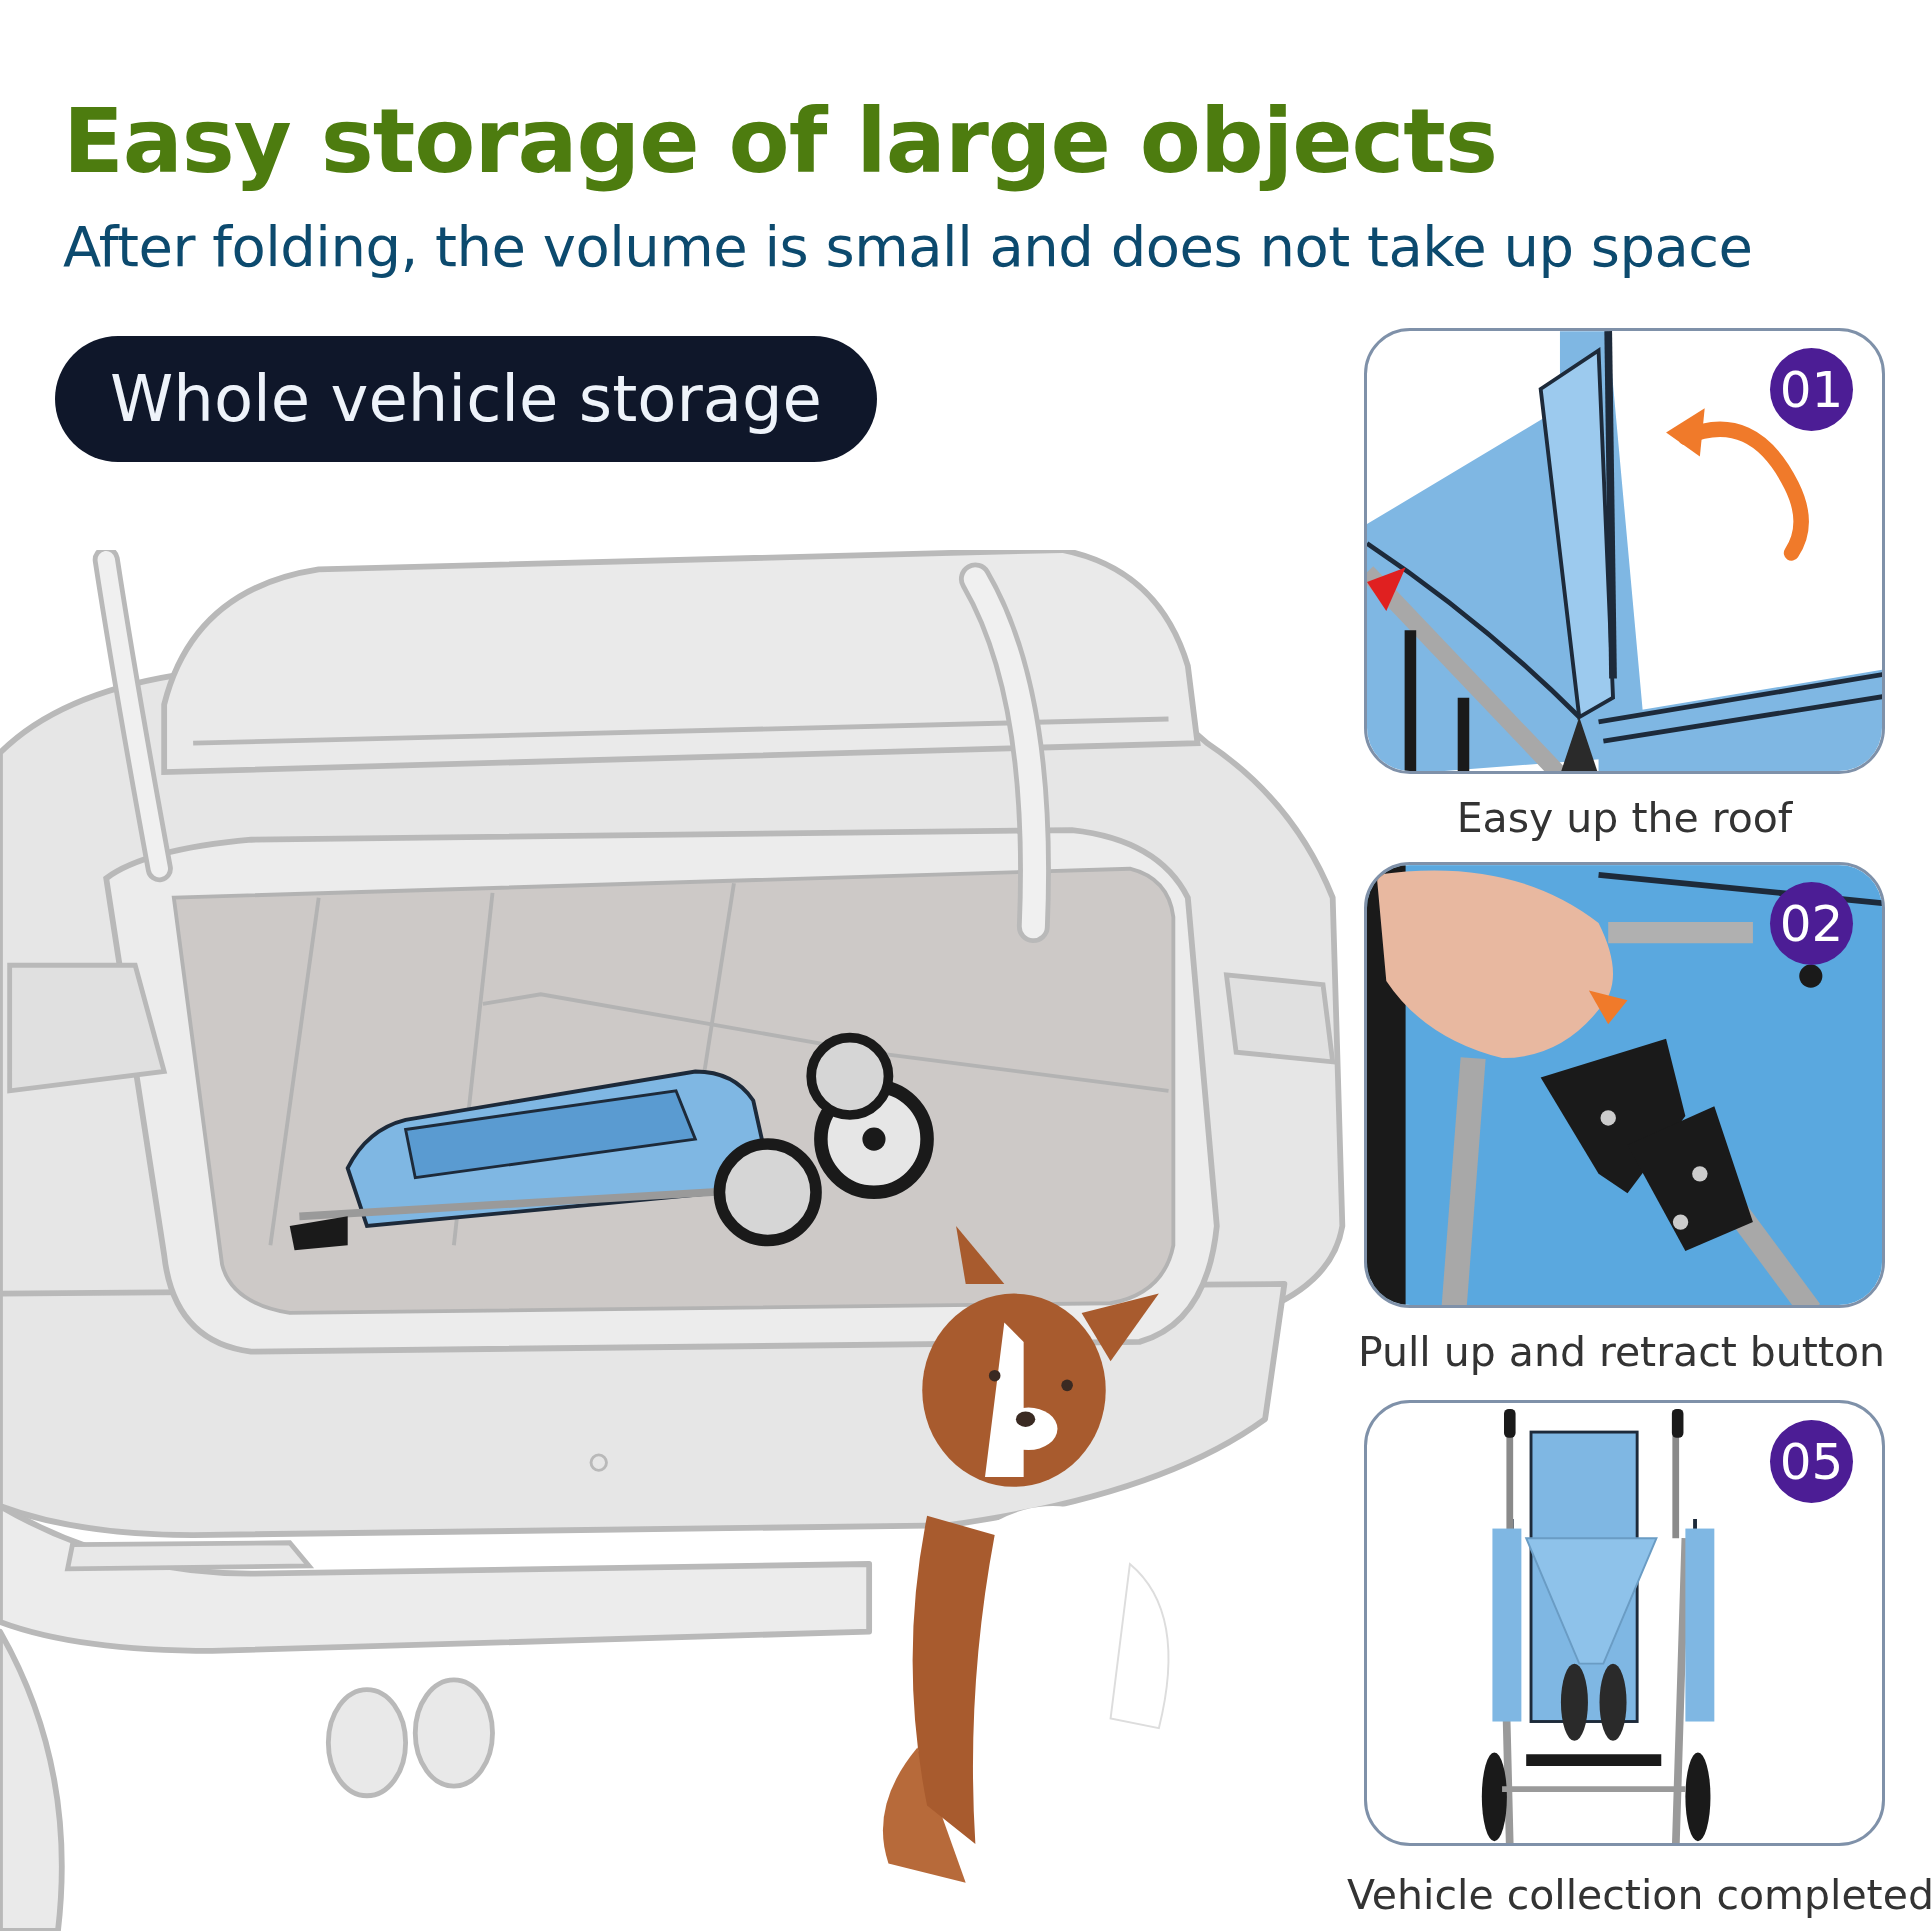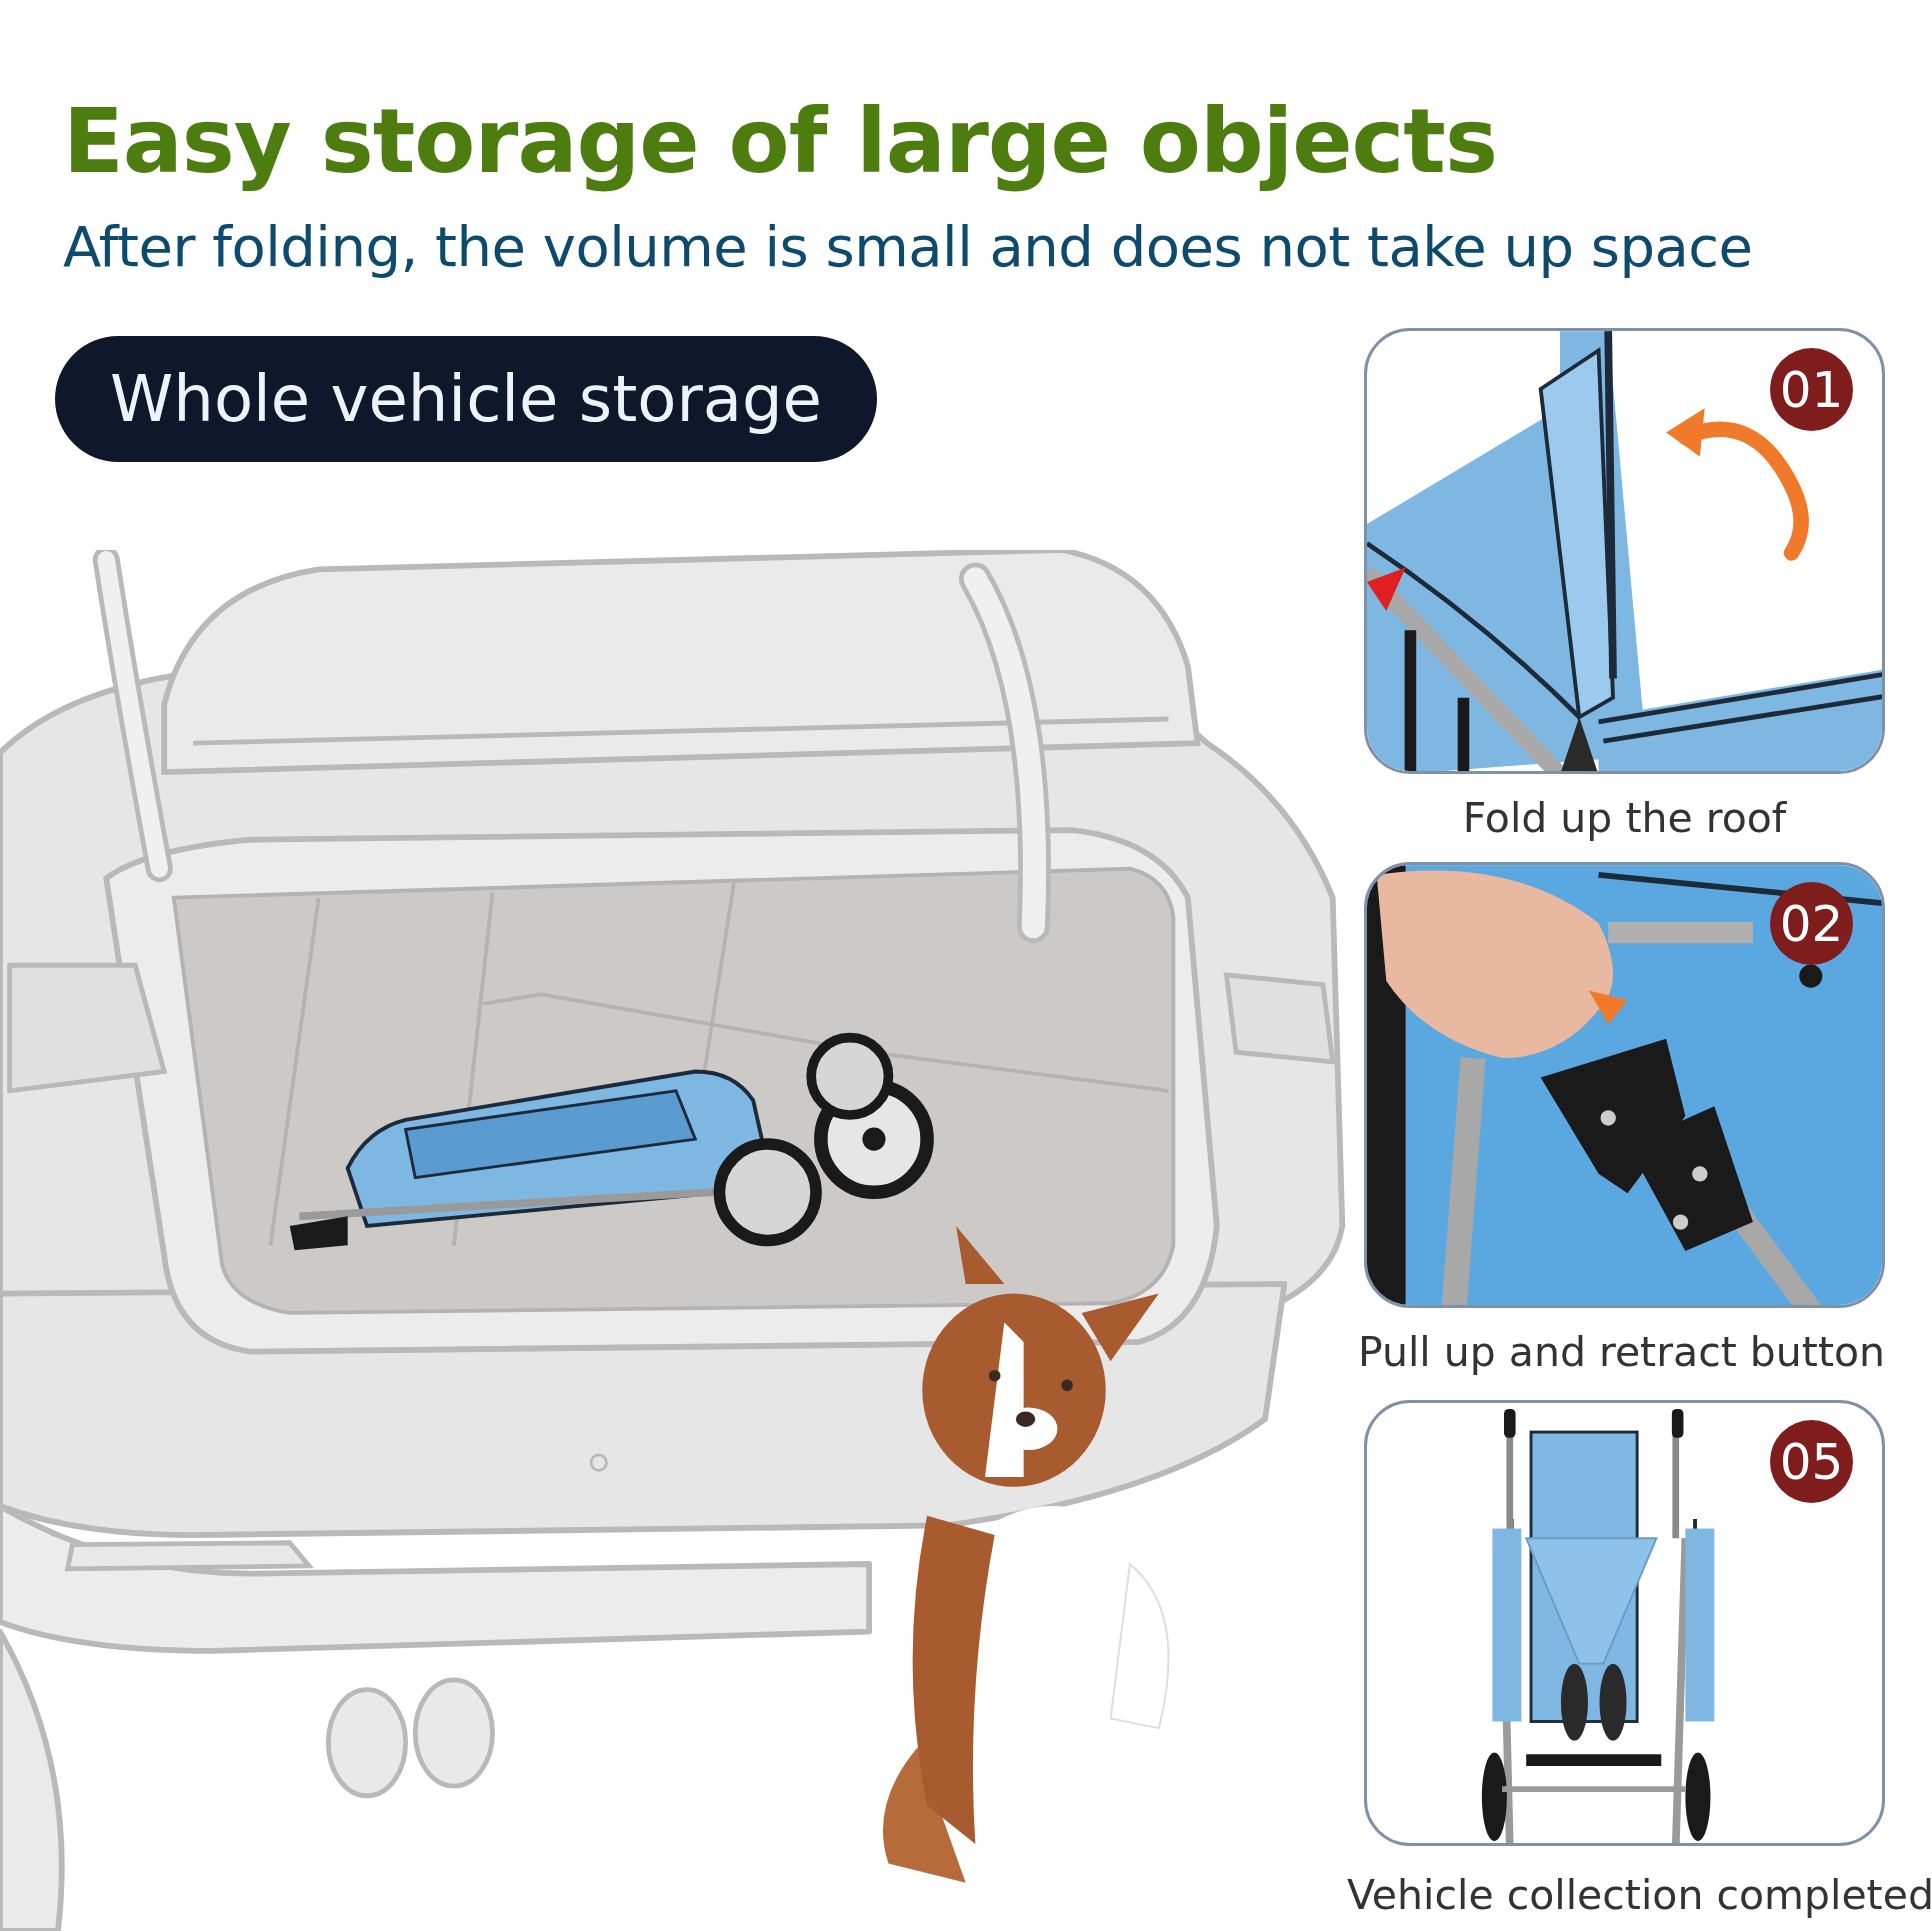--- a/index.html
+++ b/index.html
@@ -2,21 +2,21 @@
 <html><head>
 <meta charset="utf-8">
 <style>
   html,body{margin:0;padding:0;}
   body{width:1931px;height:1931px;background:#ffffff;position:relative;overflow:hidden;font-family:"DejaVu Sans","Liberation Sans",sans-serif;color:#333333;}
   .abs{position:absolute;}
   #title{left:63px;top:89px;font-size:89px;font-weight:bold;letter-spacing:-1px;color:#4d7c0f;white-space:nowrap;}
   #subtitle{left:63px;top:214px;font-size:56px;color:#0c4a6e;white-space:nowrap;letter-spacing:-0.5px;}
   #pill{left:55px;top:336px;width:822px;height:126px;border-radius:63px;background:#0f172a;color:#eef3fa;font-size:64px;display:flex;align-items:center;justify-content:center;white-space:nowrap;}
   .card{position:absolute;left:1364px;width:521px;height:446px;border:3.9px solid #7f91a9;border-radius:46px;box-sizing:border-box;overflow:hidden;background:#fff;}
-  .badge{position:absolute;right:29px;top:17.4px;width:83px;height:83px;border-radius:50%;background:#7f1d1d;color:#fff;font-size:50px;display:flex;align-items:center;justify-content:center;}
+  .badge{position:absolute;right:29px;top:17.4px;width:83px;height:83px;border-radius:50%;background:#4c1d95;color:#fff;font-size:50px;display:flex;align-items:center;justify-content:center;}
   .cap{position:absolute;font-size:41px;color:#333;white-space:nowrap;text-align:center;width:579px;}
   .scene{position:absolute;left:0;top:550px;width:1352px;height:1381px;}
 </style>
 </head>
 <body>
 
 <div id="title" class="abs">Easy storage of large objects</div>
 <div id="subtitle" class="abs">After folding, the volume is small and does not take up space</div>
 <div id="pill" class="abs">
   <span>Whole vehicle storage</span>
@@ -104,21 +104,21 @@
     <path d="M240 400 L540 350 L540 462 L240 462 Z" fill="#7fb7e3"></path>
     <path d="M240 405 L540 355 M245 425 L540 378" stroke="#1d2a3a" stroke-width="5"></path>
     <path d="M0 260 L40 245 L20 290 Z" fill="#e02020"></path>
     <path d="M45 310 L45 462 M100 380 L100 462" stroke="#1a1a1a" stroke-width="12"></path>
     <path d="M220 400 L240 460 L200 460 Z" fill="#2a2a2a"></path>
     <path d="M330 110 Q400 80 440 160 Q460 200 440 230" stroke="#f07a2a" stroke-width="16" fill="none" stroke-linecap="round"></path>
     <path d="M310 105 L350 80 L345 130 Z" fill="#f07a2a"></path>
   </svg>
   <div class="badge">01</div>
 </div>
-<div class="cap" style="left:1335px;top:794px;">Fold up the roof</div>
+<div class="cap" style="left:1335px;top:794px;">Easy up the roof</div>
 
 <div class="card" style="top:862px;">
   <svg width="521" height="446" viewBox="0 0 540 462">
     <rect width="540" height="462" fill="#5aa8df"></rect>
     <rect width="40" height="462" fill="#1a1a1a"></rect>
     <path d="M250 70 L400 70" stroke="#b0b0b0" stroke-width="22"></path>
     <path d="M90 462 L110 200" stroke="#a8a8a8" stroke-width="26"></path>
     <path d="M340 300 L460 462" stroke="#a8a8a8" stroke-width="24"></path>
     <path d="M240 10 Q440 30 540 40" stroke="#1d2a3a" stroke-width="6" fill="none"></path>
     <path d="M10 10 Q150 -10 240 60 Q270 120 240 150 Q200 200 140 200 Q60 180 20 120 Z" fill="#e8b8a0"></path>

